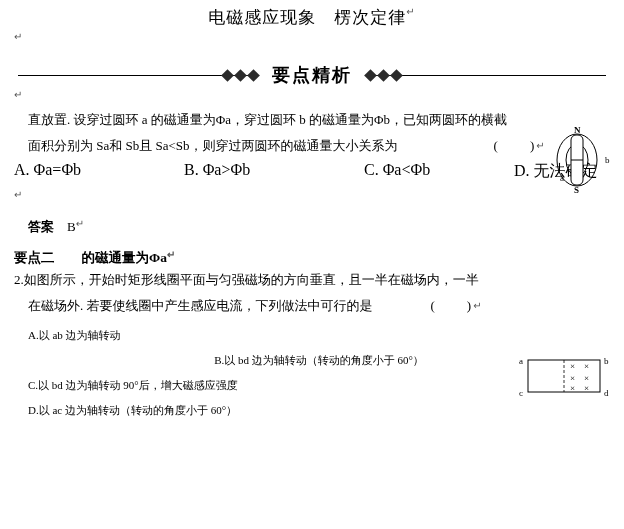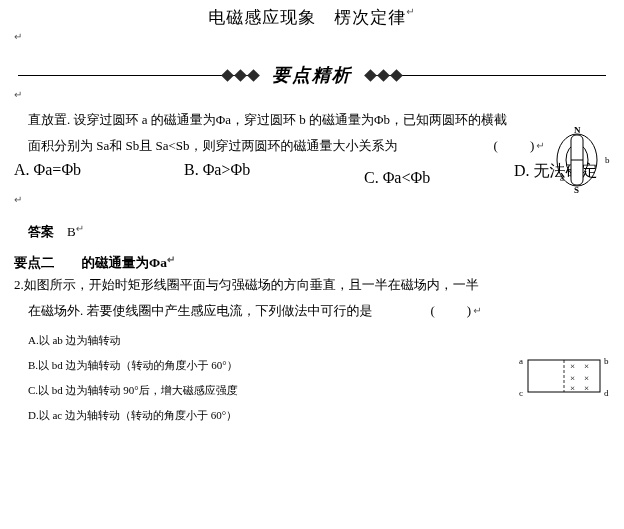--- a/index.html
+++ b/index.html
@@ -37,21 +37,20 @@
     vertical-align: top;
   }
 
   
   .banner {
     display: flex;
     align-items: center;
     justify-content: center;
     margin-top: 14px;
     padding: 0 18px;
-    font-style: italic;
   }
   .banner-rule {
     flex: 1 1 auto;
     height: 11px;
     position: relative;
   }
   .banner-rule::before {
     content: "";
     position: absolute;
     left: 0; right: 0;
@@ -114,21 +113,21 @@
     font-size: 16px;
     display: flex;
     margin-top: 2px;
     white-space: pre;
   }
   .opt {
     display: inline-block;
   }
   .opt-a { width: 170px; }
   .opt-b { width: 180px; }
-  .opt-c { width: 150px; margin-top: 8px; }
+  .opt-c { width: 150px; }
   .opt-d { width: auto; }
 
   .choice-line {
     font-size: 11px;
     line-height: 25px;
     white-space: pre;
   }
 
   
   .fig1 {
@@ -191,21 +190,21 @@
     <div class="para"><span class="pilcrow">↵</span></div>
 
     <div class="answer"><b>答案</b>　<span>B</span><span class="pilcrow">↵</span></div>
 
     <div class="heading"><span>要点二　　的磁通量为Φa</span><span class="pilcrow">↵</span></div>
 
     <div class="para"><span>2.如图所示，开始时矩形线圈平面与匀强磁场的方向垂直，且一半在磁场内，一半</span></div>
     <div class="para indent"><span>在磁场外. 若要使线圈中产生感应电流，下列做法中可行的是</span><span style="display:inline-block;width:58px;"></span><span class="blank-paren">(　　)</span><span class="pilcrow">↵</span></div>
 
     <div class="choice-line" style="padding-left:14px;margin-top:4px;"><span>A.以 ab 边为轴转动</span></div>
-    <div class="choice-line" style="padding-left:14px;"><span>B.以 bd 边为轴转动（转动的角度小于 60°）</span></div>
+    <div class="choice-line" style="padding-left:14px;text-align:center;"><span>B.以 bd 边为轴转动（转动的角度小于 60°）</span></div>
     <div class="choice-line" style="padding-left:14px;"><span>C.以 bd 边为轴转动 90°后，增大磁感应强度</span></div>
     <div class="choice-line" style="padding-left:14px;"><span>D.以 ac 边为轴转动（转动的角度小于 60°）</span></div>
 
   </div>
 
   <div class="fig1">
     <svg width="78" height="68" viewBox="0 0 78 68">
       <ellipse cx="39" cy="34" rx="20" ry="26" fill="none" stroke="#000" stroke-width="1"></ellipse>
       <ellipse cx="39" cy="34" rx="11" ry="16" fill="none" stroke="#000" stroke-width="1"></ellipse>
       <rect x="33" y="9" width="12" height="50" rx="5" fill="#ffffff" stroke="#000" stroke-width="1"></rect>

